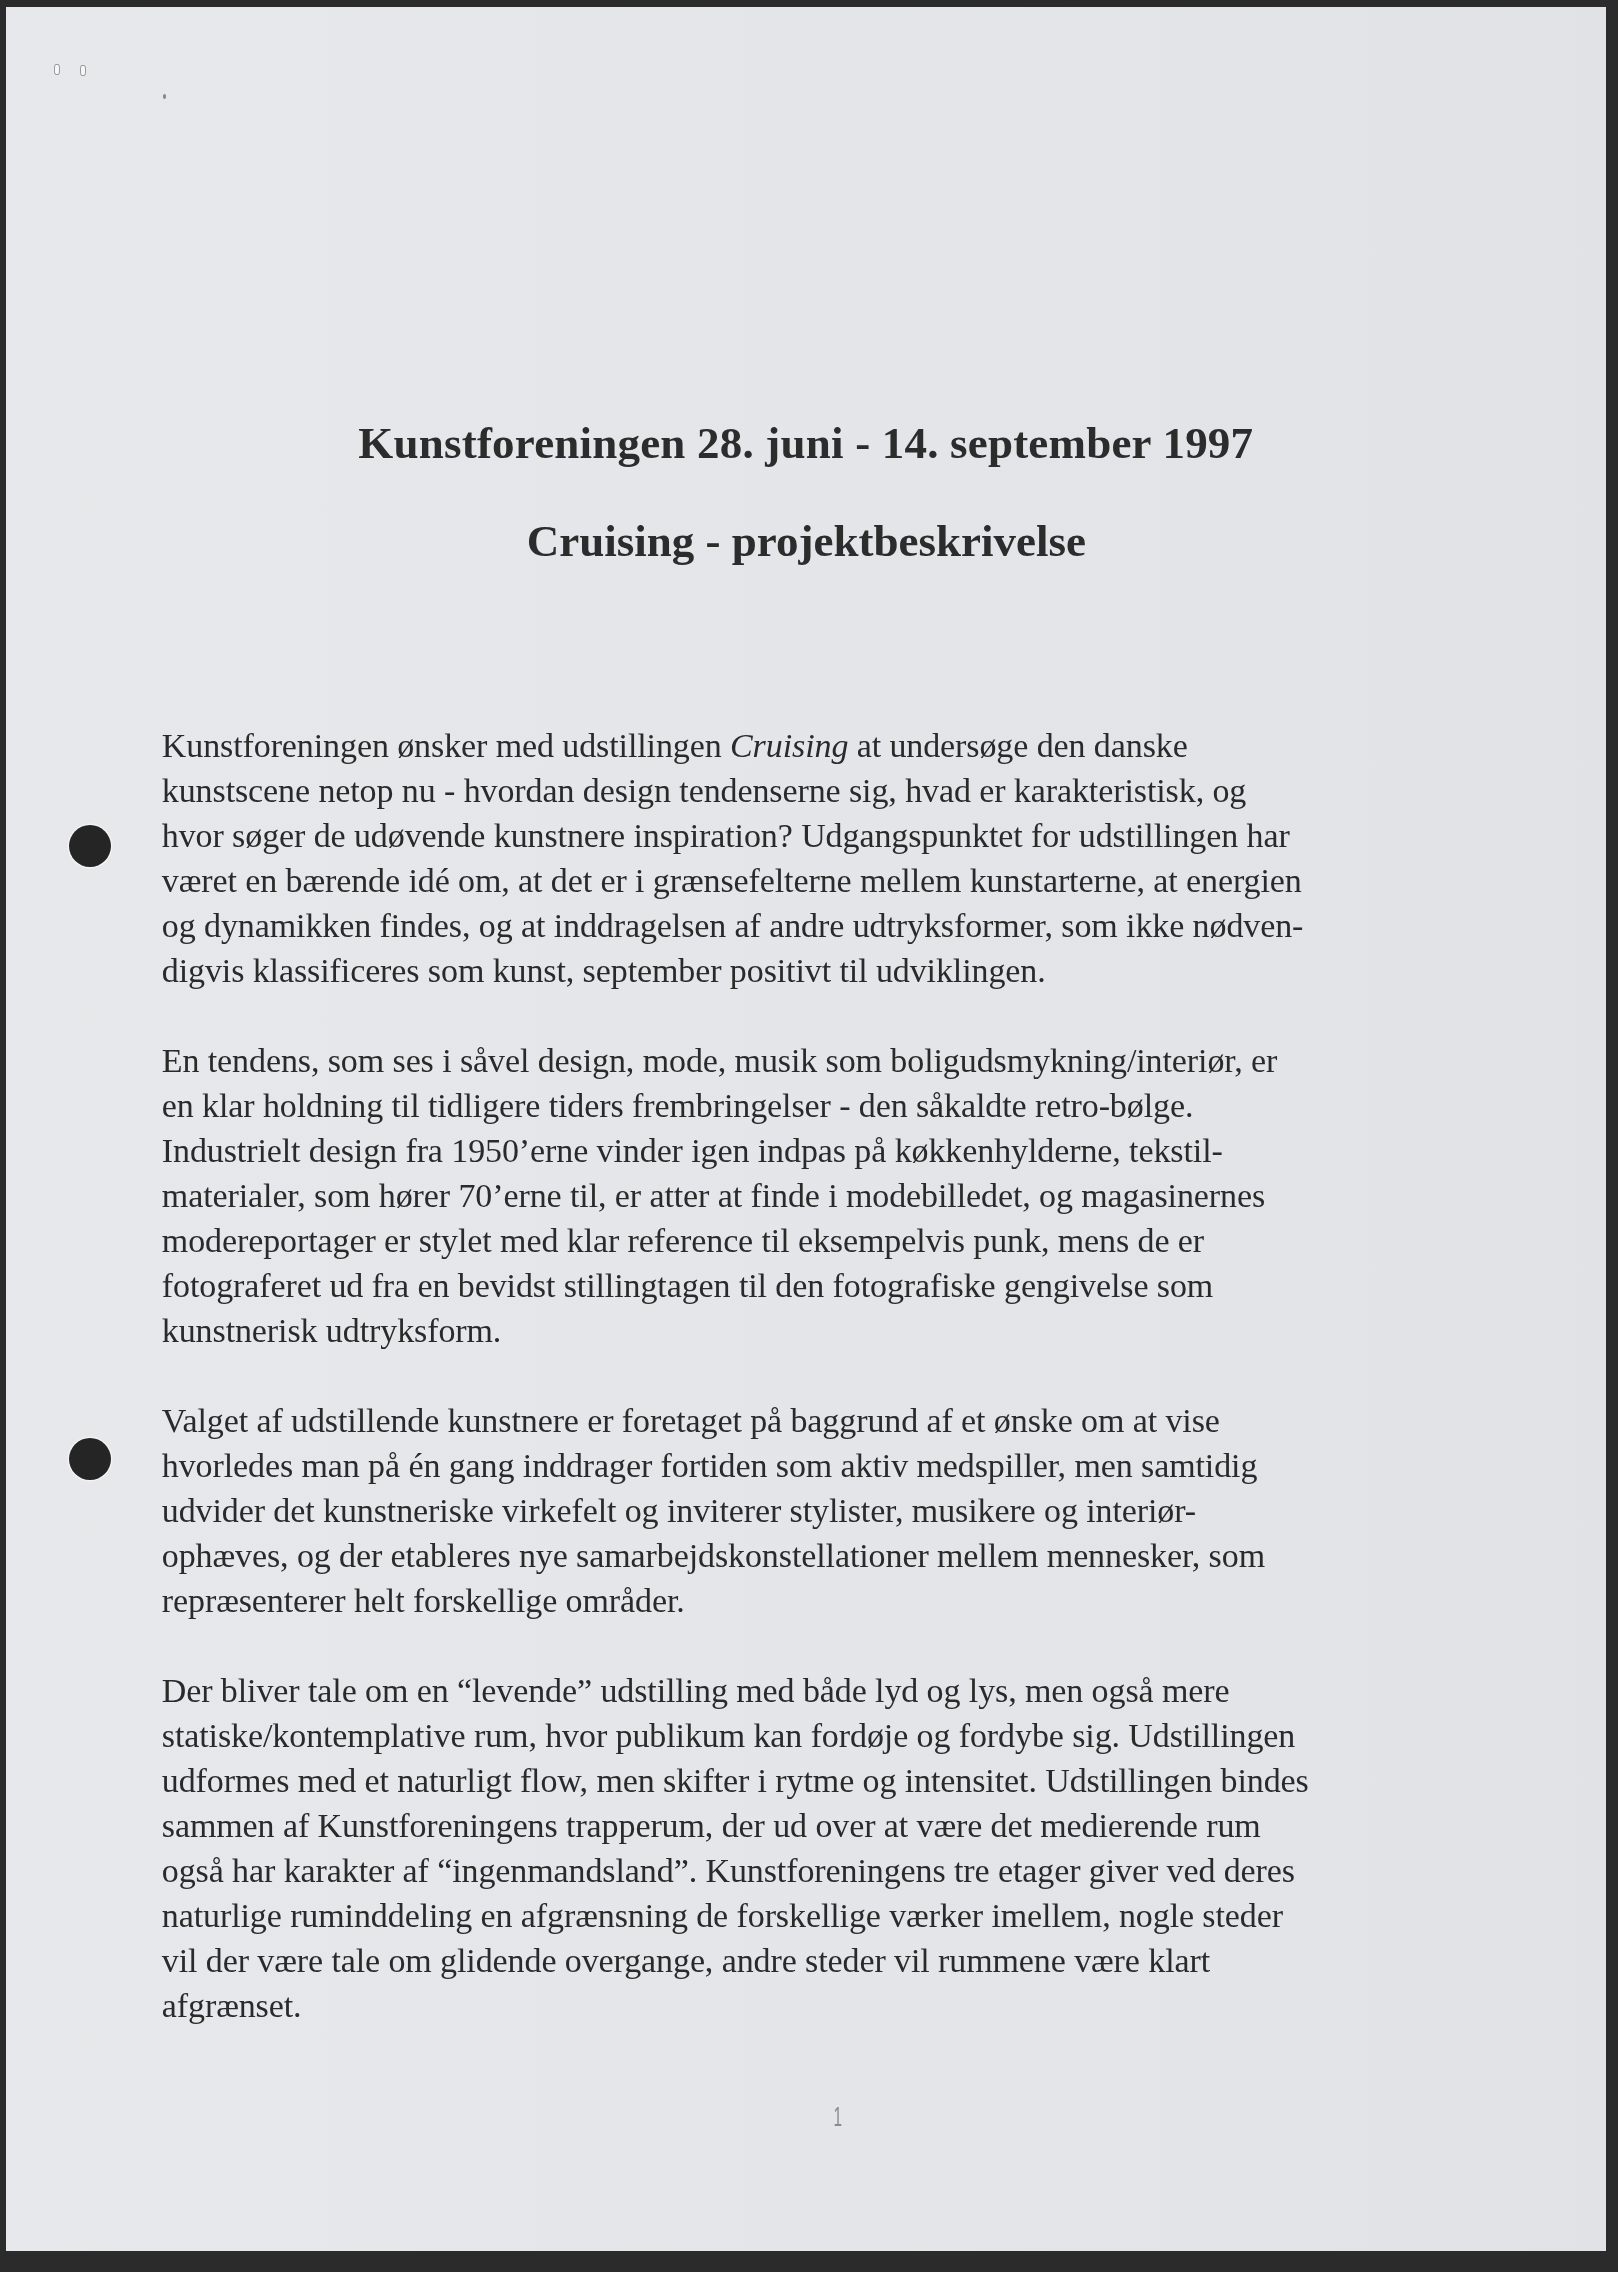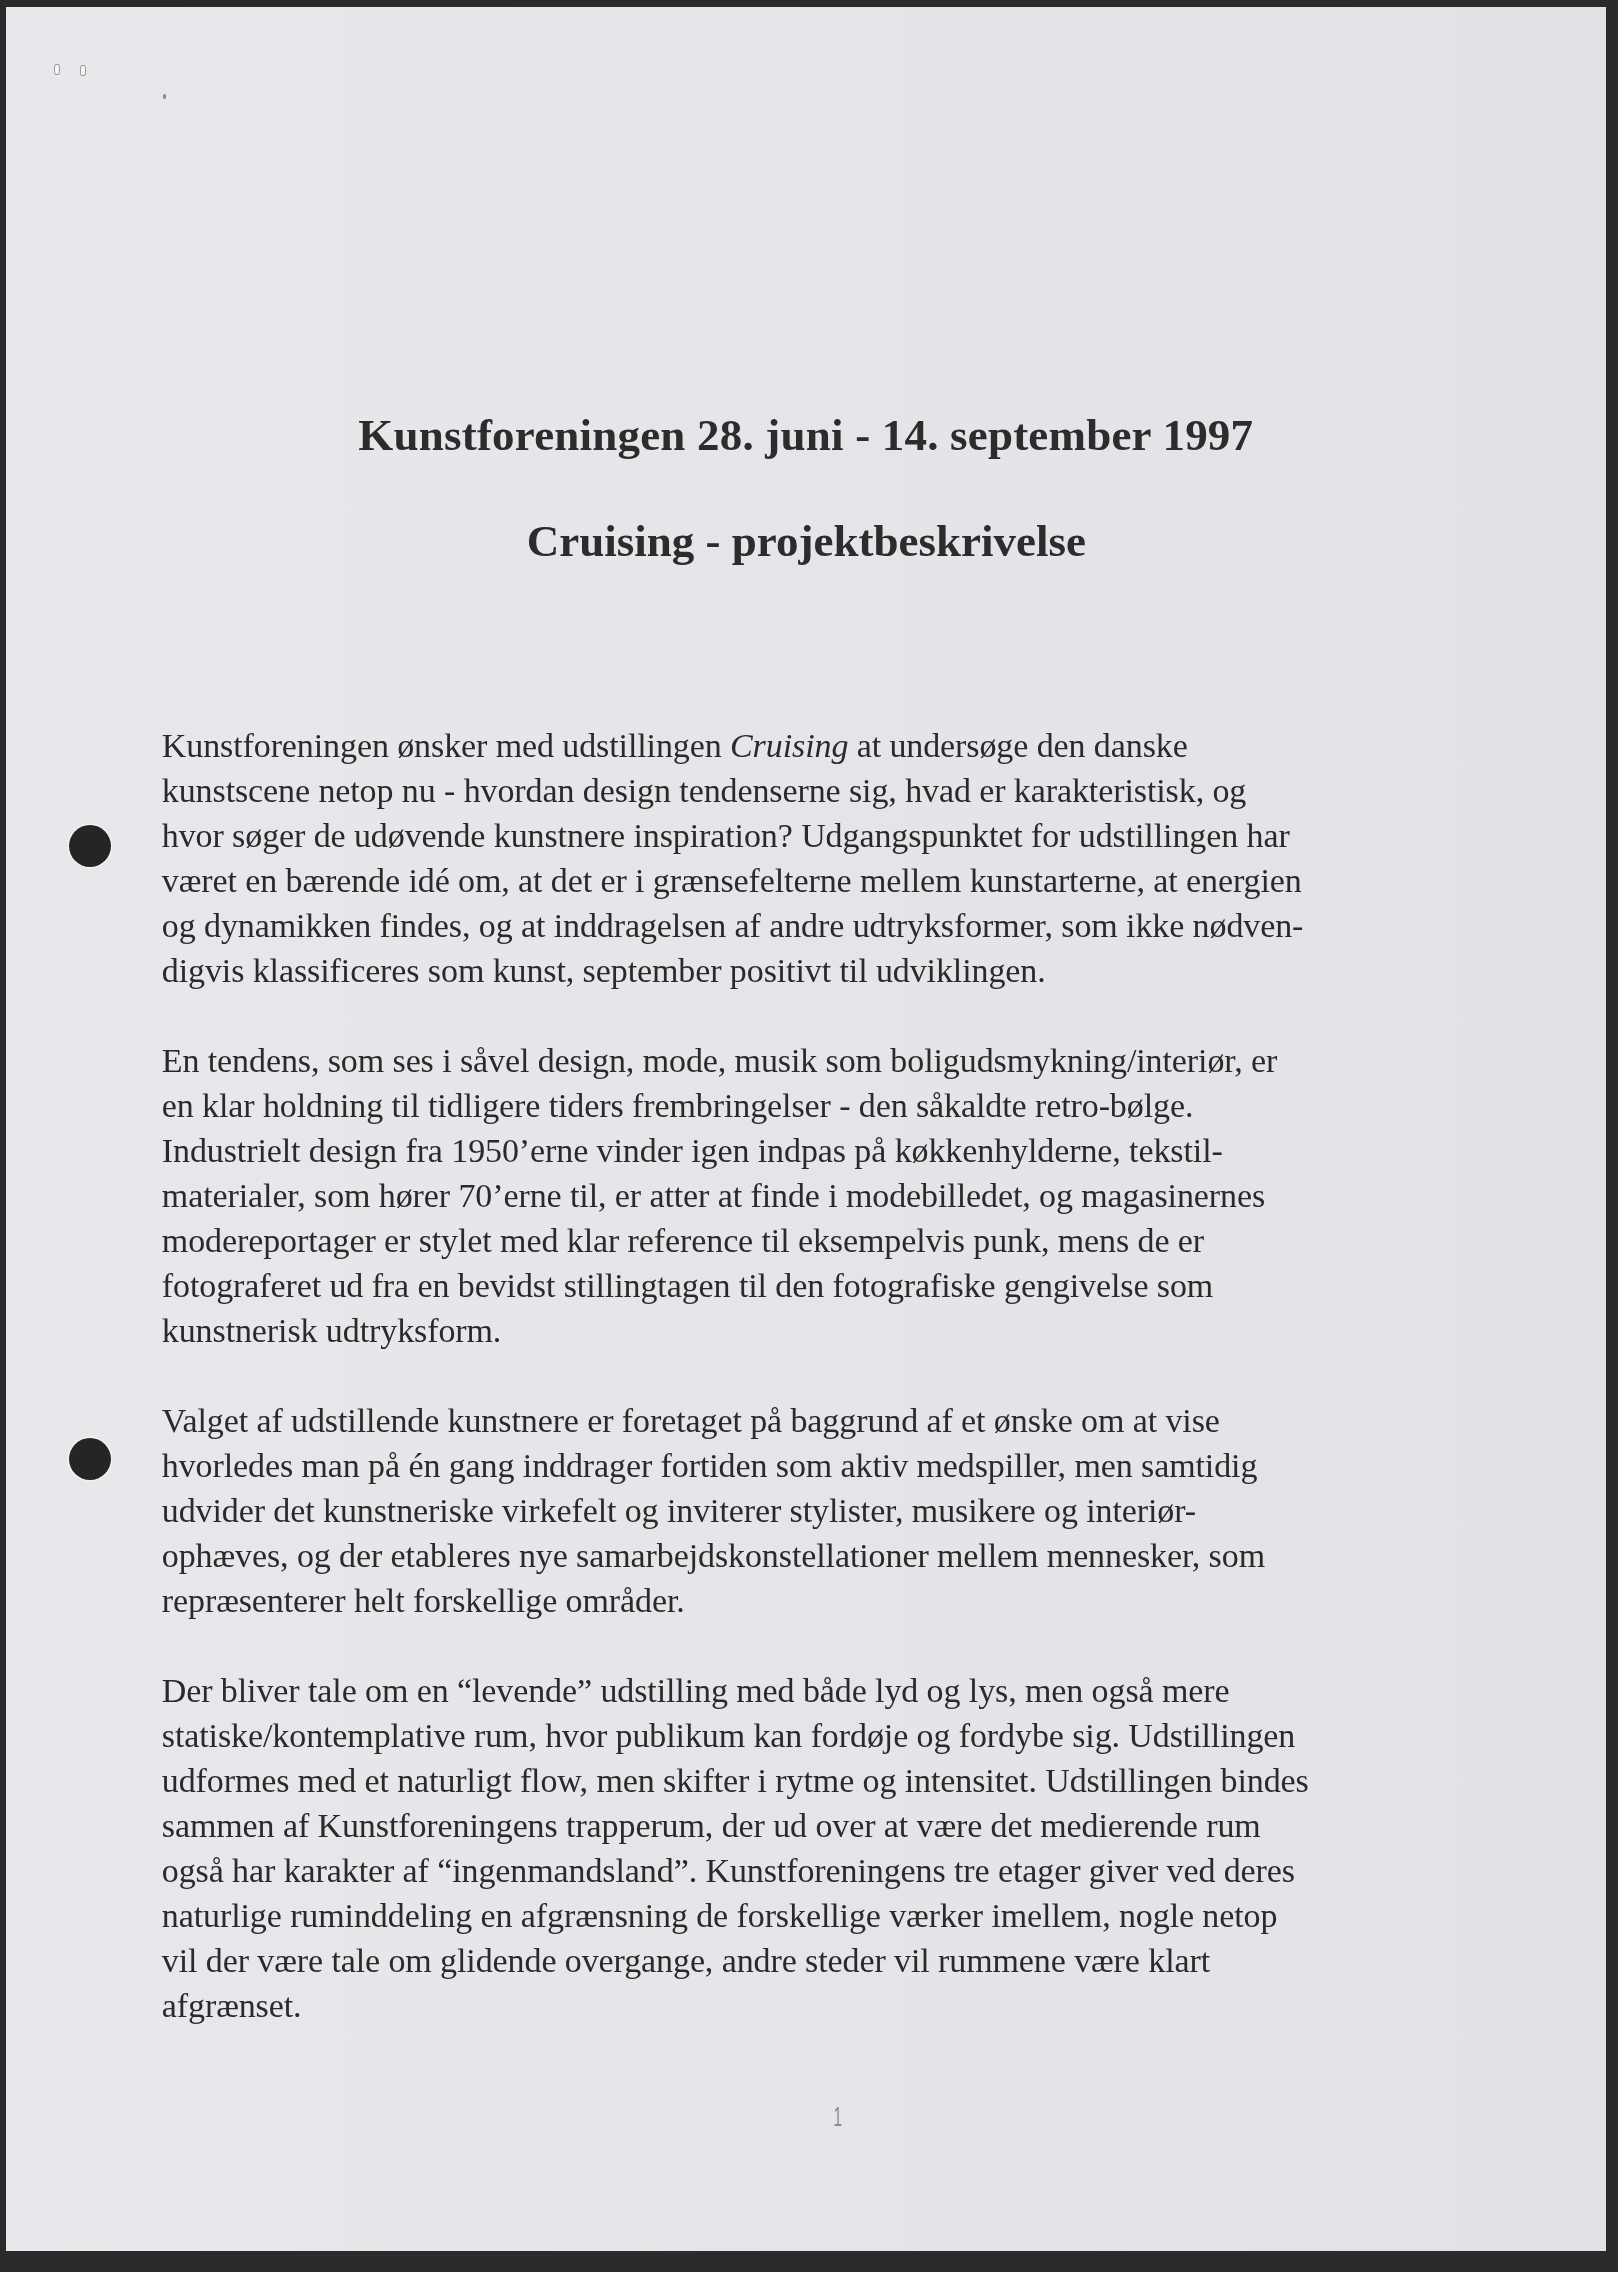--- a/index.html
+++ b/index.html
@@ -19,21 +19,21 @@
     color: #2a2a2a;
   }
   .title {
     position: absolute;
     left: 0; right: 0;
     top: 394px;
     text-align: center;
     font-weight: bold;
     font-size: 45px;
     line-height: 53px;
-    margin: 8px;
+    margin: 16px;
     letter-spacing: 0.2px;
     color: #2c2c2c;
   }
   .subtitle {
     position: absolute;
     left: 0; right: 0;
     top: 508px;
     text-align: center;
     font-weight: bold;
     font-size: 45px;
@@ -132,21 +132,21 @@
       <span class="line">ophæves, og der etableres nye samarbejdskonstellationer mellem mennesker, som</span>
       <span class="line">repræsenterer helt forskellige områder.</span>
     </p>
 
     <p class="para">
       <span class="line">Der bliver tale om en “levende” udstilling med både lyd og lys, men også mere</span>
       <span class="line">statiske/kontemplative rum, hvor publikum kan fordøje og fordybe sig. Udstillingen</span>
       <span class="line">udformes med et naturligt flow, men skifter i rytme og intensitet. Udstillingen bindes</span>
       <span class="line">sammen af Kunstforeningens trapperum, der ud over at være det medierende rum</span>
       <span class="line">også har karakter af “ingenmandsland”. Kunstforeningens tre etager giver ved deres</span>
-      <span class="line">naturlige ruminddeling en afgrænsning de forskellige værker imellem, nogle netop</span>
+      <span class="line">naturlige ruminddeling en afgrænsning de forskellige værker imellem, nogle steder</span>
       <span class="line">vil der være tale om glidende overgange, andre steder vil rummene være klart</span>
       <span class="line">afgrænset.</span>
     </p>
   </div>
 
   <div class="page-number">1</div>
 </div>
 
 
 </body></html>

